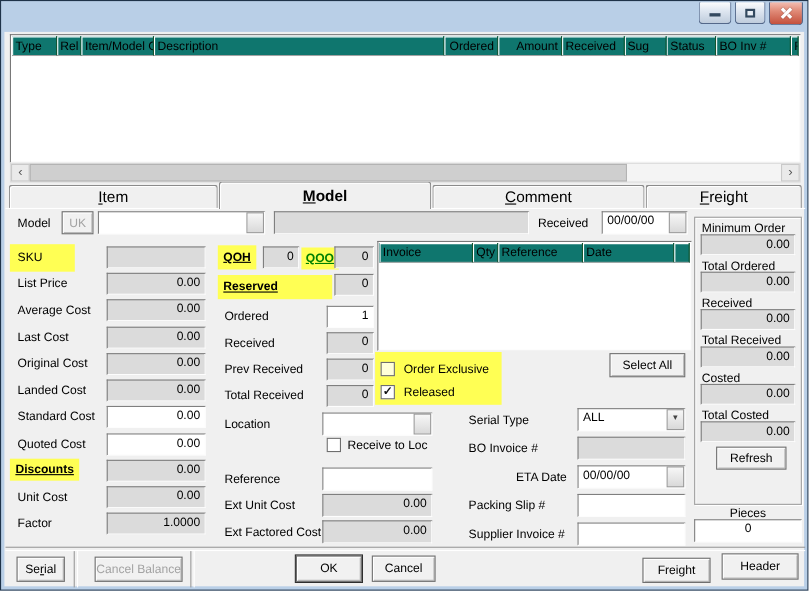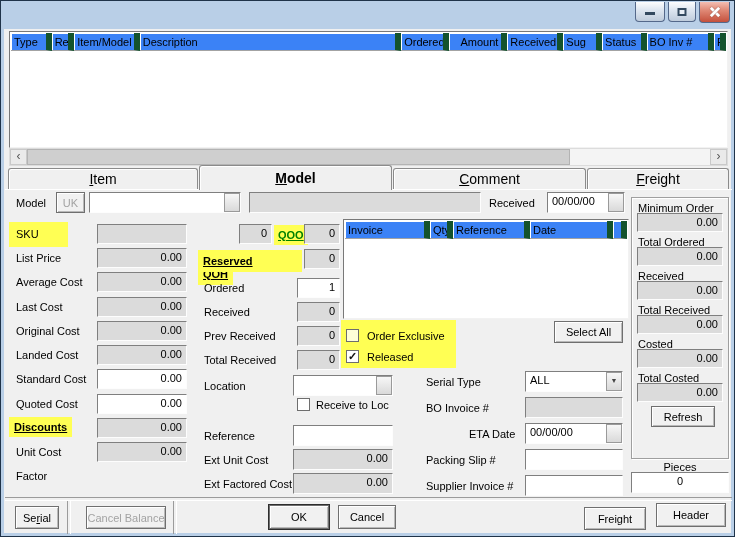--- a/index.html
+++ b/index.html
@@ -38,22 +38,22 @@
        display:flex;align-items:center;justify-content:center;white-space:nowrap;}
   .btn.default{outline:1px solid #2e2e2e;}
   .btn.disabled{color:#a3a3a3;}
   .cb{position:absolute;width:13px;height:13px;box-sizing:border-box;background:#fff;
       border:1px solid #6e6e6e;font-size:11px;line-height:11px;text-align:center;font-weight:bold;color:#1a1a1a;}
   .group{position:absolute;box-sizing:border-box;border:1px solid #9f9f9f;box-shadow:inset 1px 1px 0 #fff,1px 1px 0 #fff;}
 
   .gridframe{position:absolute;left:8px;top:30px;width:719px;height:117px;box-sizing:border-box;
              border:1px solid;border-color:#787878 #f2f2f2 #f2f2f2 #787878;background:#fff;}
   .ghead{position:absolute;left:1px;top:1px;right:1px;height:18px;display:flex;background:#f0f0f0;}
-  .gh{box-sizing:border-box;border-right:6px solid #14532d;border-bottom:1px solid #a3a3a3;
-      box-shadow:inset 1px 1px 0 #fff;background:#3b82f6;font-size:11px;line-height:16px;
+  .gh{box-sizing:border-box;border-right:1px solid #14532d;border-bottom:1px solid #a3a3a3;
+      box-shadow:inset 1px 1px 0 #fff;background:#0f766e;font-size:11px;line-height:16px;
       padding:1px 3px;white-space:nowrap;overflow:hidden;}
   .hscroll{position:absolute;left:8px;top:147px;width:719px;height:18px;box-sizing:border-box;
            background:#f4f4f4;border:1px solid #dcdcdc;}
   .sbtn{position:absolute;top:0;width:17px;height:16px;background:#eaeaea;border:1px solid #c9c9c9;
         box-sizing:border-box;color:#555;font-size:12px;line-height:13px;text-align:center;}
   .sthumb{position:absolute;left:17px;top:0;width:543px;height:16px;box-sizing:border-box;
           background:#cfcfcf;border:1px solid #b3b3b3;}
 
   .tab{position:absolute;top:167px;height:22px;box-sizing:border-box;background:#f0f0f0;
        border:1px solid #8b8b8b;border-bottom:none;border-radius:3px 3px 0 0;
@@ -152,22 +152,23 @@
   <div class="fld ro num" style="left:96px;top:344px;width:90px;">0.00</div>
   <div class="lbl" style="left:15px;top:372px;">Standard Cost</div>
   <div class="fld ed num" style="left:96px;top:368px;width:90px;">0.00</div>
   <div class="lbl" style="left:15px;top:397px;">Quoted Cost</div>
   <div class="fld ed num" style="left:96px;top:393px;width:90px;">0.00</div>
   <div class="lbl hl link" style="left: 8px; top: 416px; height: 20px; line-height: 20px; padding: 0px 5px; background-color: rgb(255, 255, 84);">Discounts</div>
   <div class="fld ro num" style="left:96px;top:417px;width:90px;">0.00</div>
   <div class="lbl" style="left:15px;top:445px;">Unit Cost</div>
   <div class="fld ro num" style="left:96px;top:441px;width:90px;">0.00</div>
   <div class="lbl" style="left:15px;top:469px;">Factor</div>
-
-  <div class="lbl hl link" style="left: 197px; top: 222px; height: 22px; line-height: 22px; padding: 0px 5px; background-color: rgb(255, 255, 84); margin-top: 40px;">QOH</div>
+  <div class="fld ro num" style="left:96px;top:465px;width:90px;">1.0000</div>
+
+  <div class="lbl hl link" style="left: 197px; top: 222px; height: 22px; line-height: 22px; padding: 0px 5px; background-color: rgb(255, 255, 84);">QOH</div>
   <div class="fld ro num" style="left:238px;top:223px;width:33px;">0</div>
   <div class="lbl hl link green" style="left: 273px; top: 224px; height: 20px; line-height: 20px; padding: 0px 4px; background-color: rgb(255, 255, 84); color: rgb(0, 128, 0);">QOO</div>
   <div class="fld ro num" style="left:303px;top:223px;width:36px;">0</div>
   <div class="lbl hl link" style="left: 197px; top: 249px; width: 94px; height: 22px; line-height: 22px; padding: 0px 5px; background-color: rgb(255, 255, 84);">Reserved</div>
   <div class="fld ro num" style="left:303px;top:248px;width:36px;">0</div>
 
   <div class="lbl" style="left:203px;top:281px;">Ordered</div>
   <div class="fld ed num" style="left:296px;top:277px;width:43px;">1</div>
   <div class="lbl" style="left:203px;top:305px;">Received</div>
   <div class="fld ro num" style="left:296px;top:301px;width:43px;">0</div>

